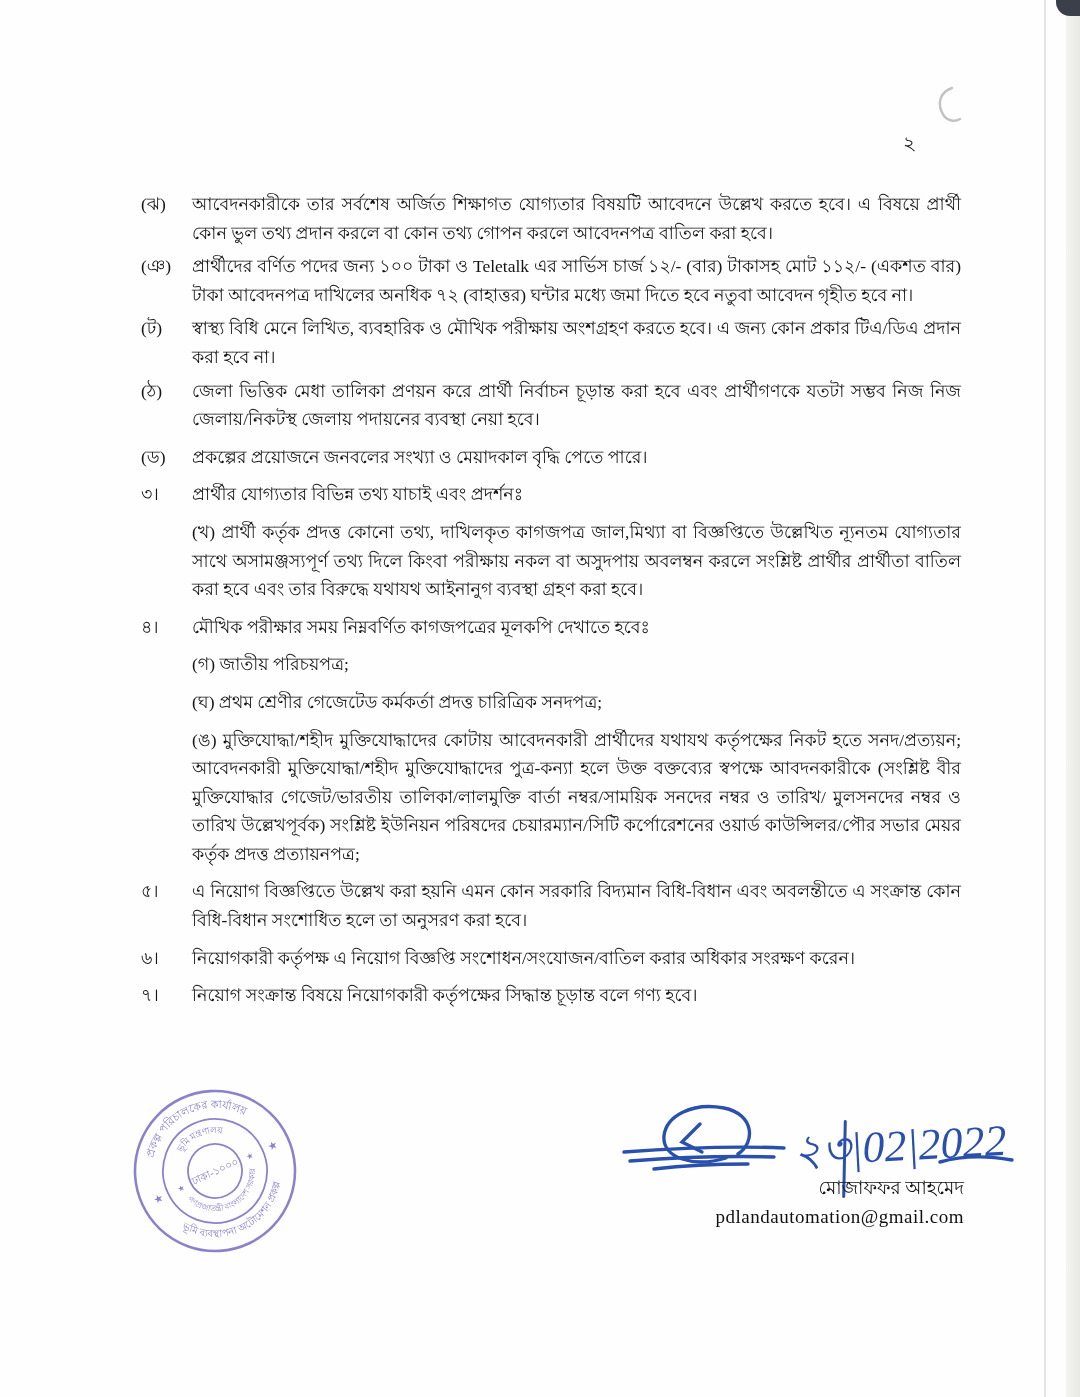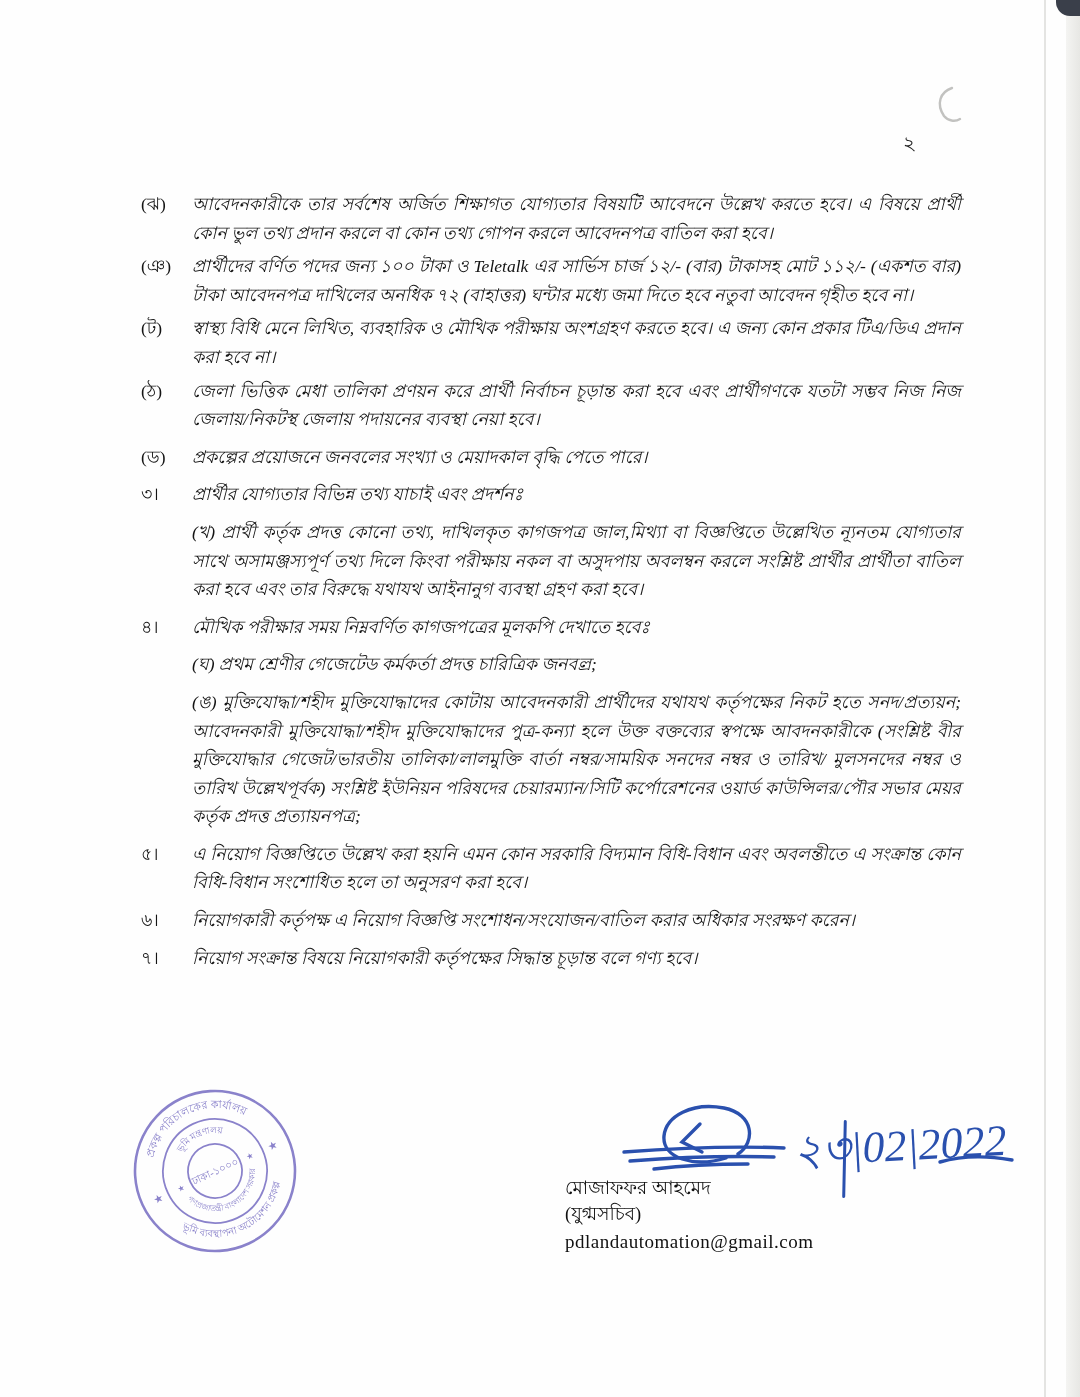--- a/index.html
+++ b/index.html
@@ -34,31 +34,31 @@
     font-size: 20px; color: #222; transform: rotate(-6deg);
   }
   
   .content {
     position: absolute; left: 141px; top: 190px; width: 820px;
     font-size: 17.5px; line-height: 28.6px; color: #141414;
   }
   .row { display: flex; margin-bottom: 5px; }
   .row.gap { margin-top: 9px; }
   .marker { flex: 0 0 51px; }
-  .text { flex: 1; text-align: justify; font-style: italic; }
+  .text { flex: 1; text-align: justify; }
   .row.sub .text { text-align: justify; }
   
   .sig-svg { position: absolute; left: 588px; top: 1102px; }
   .sig-bar {
     position: absolute; left: 843px; top: 1120px; width: 3px; height: 78px;
     background: #2a50ae; border-radius: 2px; transform: rotate(1.2deg);
   }
   .sign-block {
-    position: absolute; left: 565px; top: 1176px; width: 420px;
-    text-align: left; font-size: 18.5px; line-height: 25.5px; color: #101010;
+    position: absolute; left: 544px; top: 1176px; width: 420px;
+    text-align: right; font-size: 18.5px; line-height: 25.5px; color: #101010;
   }
   .sign-block .email { font-size: 19px; letter-spacing: .5px; margin-top: 2px; }
   
   .stamp {
     position: absolute; left: 130px; top: 1086px; width: 170px; height: 170px;
     transform: rotate(-25deg); opacity: .88;
   }
 </style>
 </head>
 <body>
@@ -109,21 +109,25 @@
       <div class="marker"></div>
       <div class="text">(খ) প্রার্থী কর্তৃক প্রদত্ত কোনো তথ্য, দাখিলকৃত কাগজপত্র জাল,মিথ্যা বা বিজ্ঞপ্তিতে উল্লেখিত ন্যূনতম যোগ্যতার সাথে অসামঞ্জস্যপূর্ণ তথ্য দিলে কিংবা পরীক্ষায় নকল বা অসুদপায় অবলম্বন করলে সংশ্লিষ্ট প্রার্থীর প্রার্থীতা বাতিল করা হবে এবং তার বিরুদ্ধে যথাযথ আইনানুগ ব্যবস্থা গ্রহণ করা হবে।</div>
     </div>
 
     <div class="row gap">
       <div class="marker">৪।</div>
       <div class="text">মৌখিক পরীক্ষার সময় নিম্নবর্ণিত কাগজপত্রের মূলকপি দেখাতে হবেঃ</div>
     </div>
     <div class="row sub gap">
       <div class="marker"></div>
-      <div class="text">(ঘ) প্রথম শ্রেণীর গেজেটেড কর্মকর্তা প্রদত্ত চারিত্রিক জনবল্র;</div>
+      <div class="text">(গ) জাতীয় পরিচয়পত্র;</div>
+    </div>
+    <div class="row sub gap">
+      <div class="marker"></div>
+      <div class="text">(ঘ) প্রথম শ্রেণীর গেজেটেড কর্মকর্তা প্রদত্ত চারিত্রিক সনদপত্র;</div>
     </div>
     <div class="row sub gap">
       <div class="marker"></div>
       <div class="text">(ঙ) মুক্তিযোদ্ধা/শহীদ মুক্তিযোদ্ধাদের কোটায় আবেদনকারী প্রার্থীদের যথাযথ কর্তৃপক্ষের নিকট হতে সনদ/প্রত্যয়ন; আবেদনকারী মুক্তিযোদ্ধা/শহীদ মুক্তিযোদ্ধাদের পুত্র-কন্যা হলে উক্ত বক্তব্যের স্বপক্ষে আবদনকারীকে (সংশ্লিষ্ট বীর মুক্তিযোদ্ধার গেজেট/ভারতীয় তালিকা/লালমুক্তি বার্তা নম্বর/সাময়িক সনদের নম্বর ও তারিখ/ মুলসনদের নম্বর ও তারিখ উল্লেখপূর্বক) সংশ্লিষ্ট ইউনিয়ন পরিষদের চেয়ারম্যান/সিটি কর্পোরেশনের ওয়ার্ড কাউন্সিলর/পৌর সভার মেয়র কর্তৃক প্রদত্ত প্রত্যায়নপত্র;</div>
     </div>
 
     <div class="row gap">
       <div class="marker">৫।</div>
       <div class="text">এ নিয়োগ বিজ্ঞপ্তিতে উল্লেখ করা হয়নি এমন কোন সরকারি বিদ্যমান বিধি-বিধান এবং অবলম্তীতে এ সংক্রান্ত কোন বিধি-বিধান সংশোধিত হলে তা অনুসরণ করা হবে।</div>
     </div>
@@ -148,21 +152,20 @@
       <path d="M42,59 C95,55 150,54 186,55"></path>
       <path d="M66,67 C100,63 135,62 160,62"></path>
       <path d="M352,60 C380,52 405,55 424,58"></path>
     </g>
     <text x="206" y="64" font-size="44" fill="#2a50ae" font-style="italic" font-family="'Liberation Serif', serif" transform="rotate(-3 206 64)">২৩|02|2022</text>
   </svg>
   <div class="sig-bar"></div>
 
   <div class="sign-block">
     <div>মোজাফফর আহমেদ</div>
-    <div>(যুগ্মসচিব)</div>
     <div class="email">pdlandautomation@gmail.com</div>
   </div>
 
   <div class="stamp">
     <svg width="170" height="170" viewBox="0 0 170 170">
       <g fill="none" stroke="#7b72c4">
         <circle cx="85" cy="85" r="80" stroke-width="2.6"></circle>
         <circle cx="85" cy="85" r="52" stroke-width="1.8"></circle>
         <circle cx="85" cy="85" r="27" stroke-width="1.8"></circle>
       </g>

